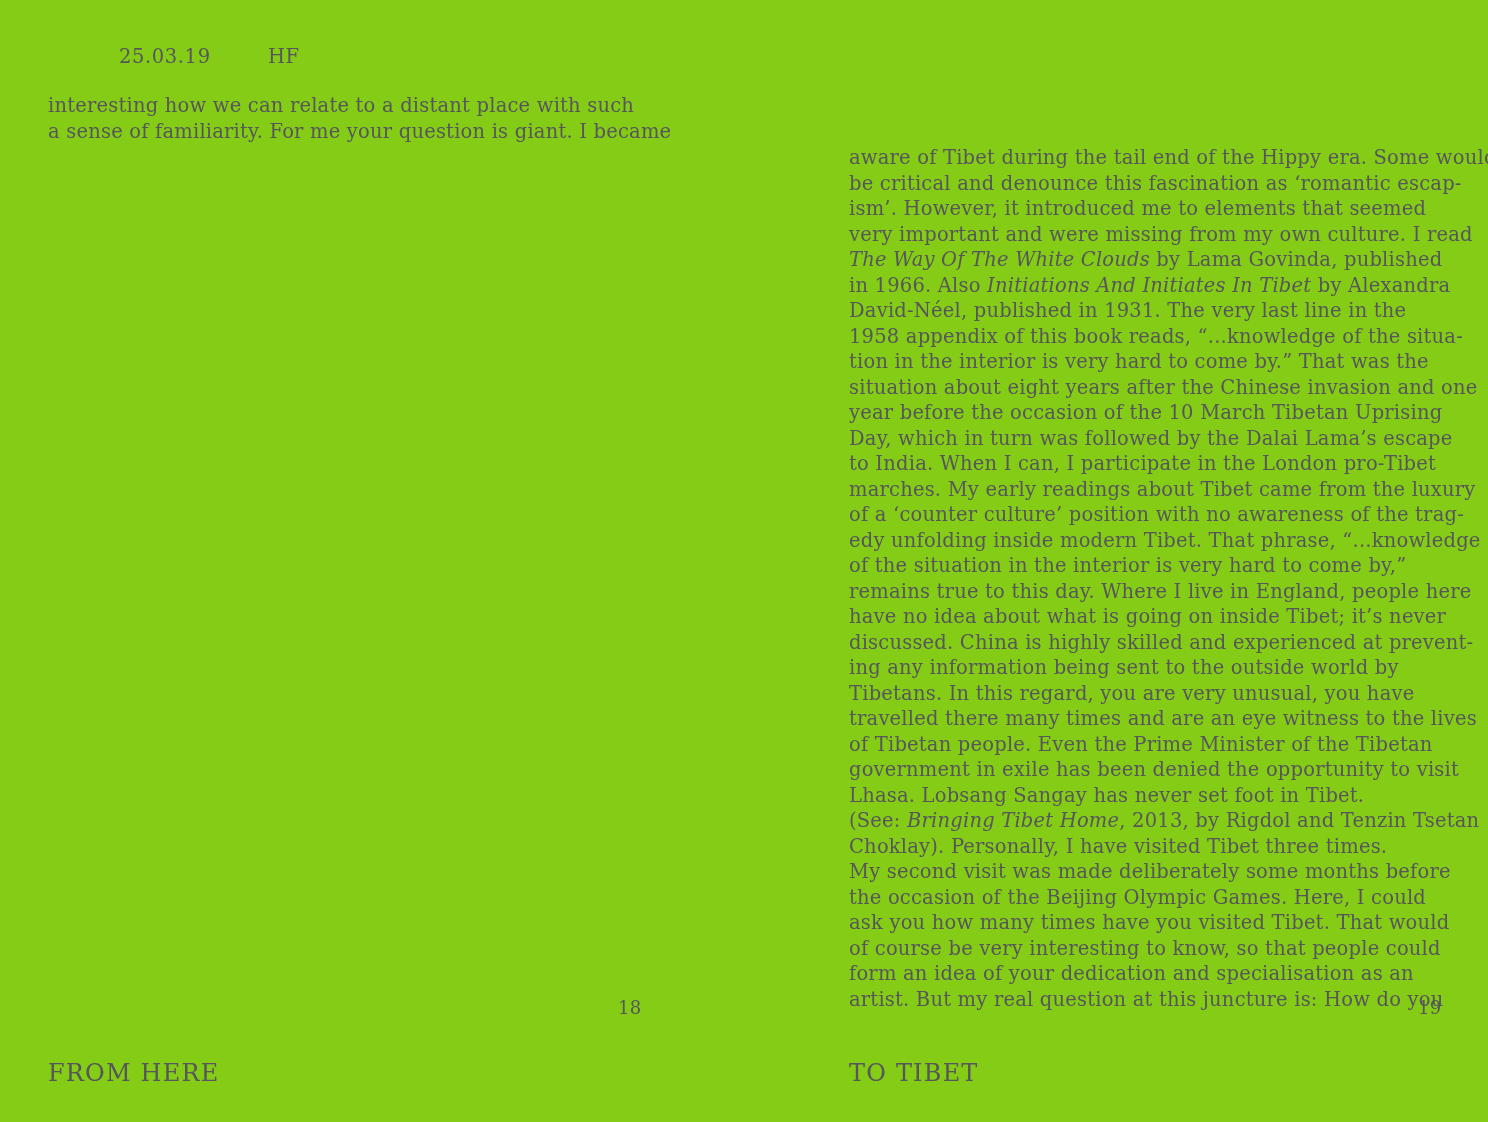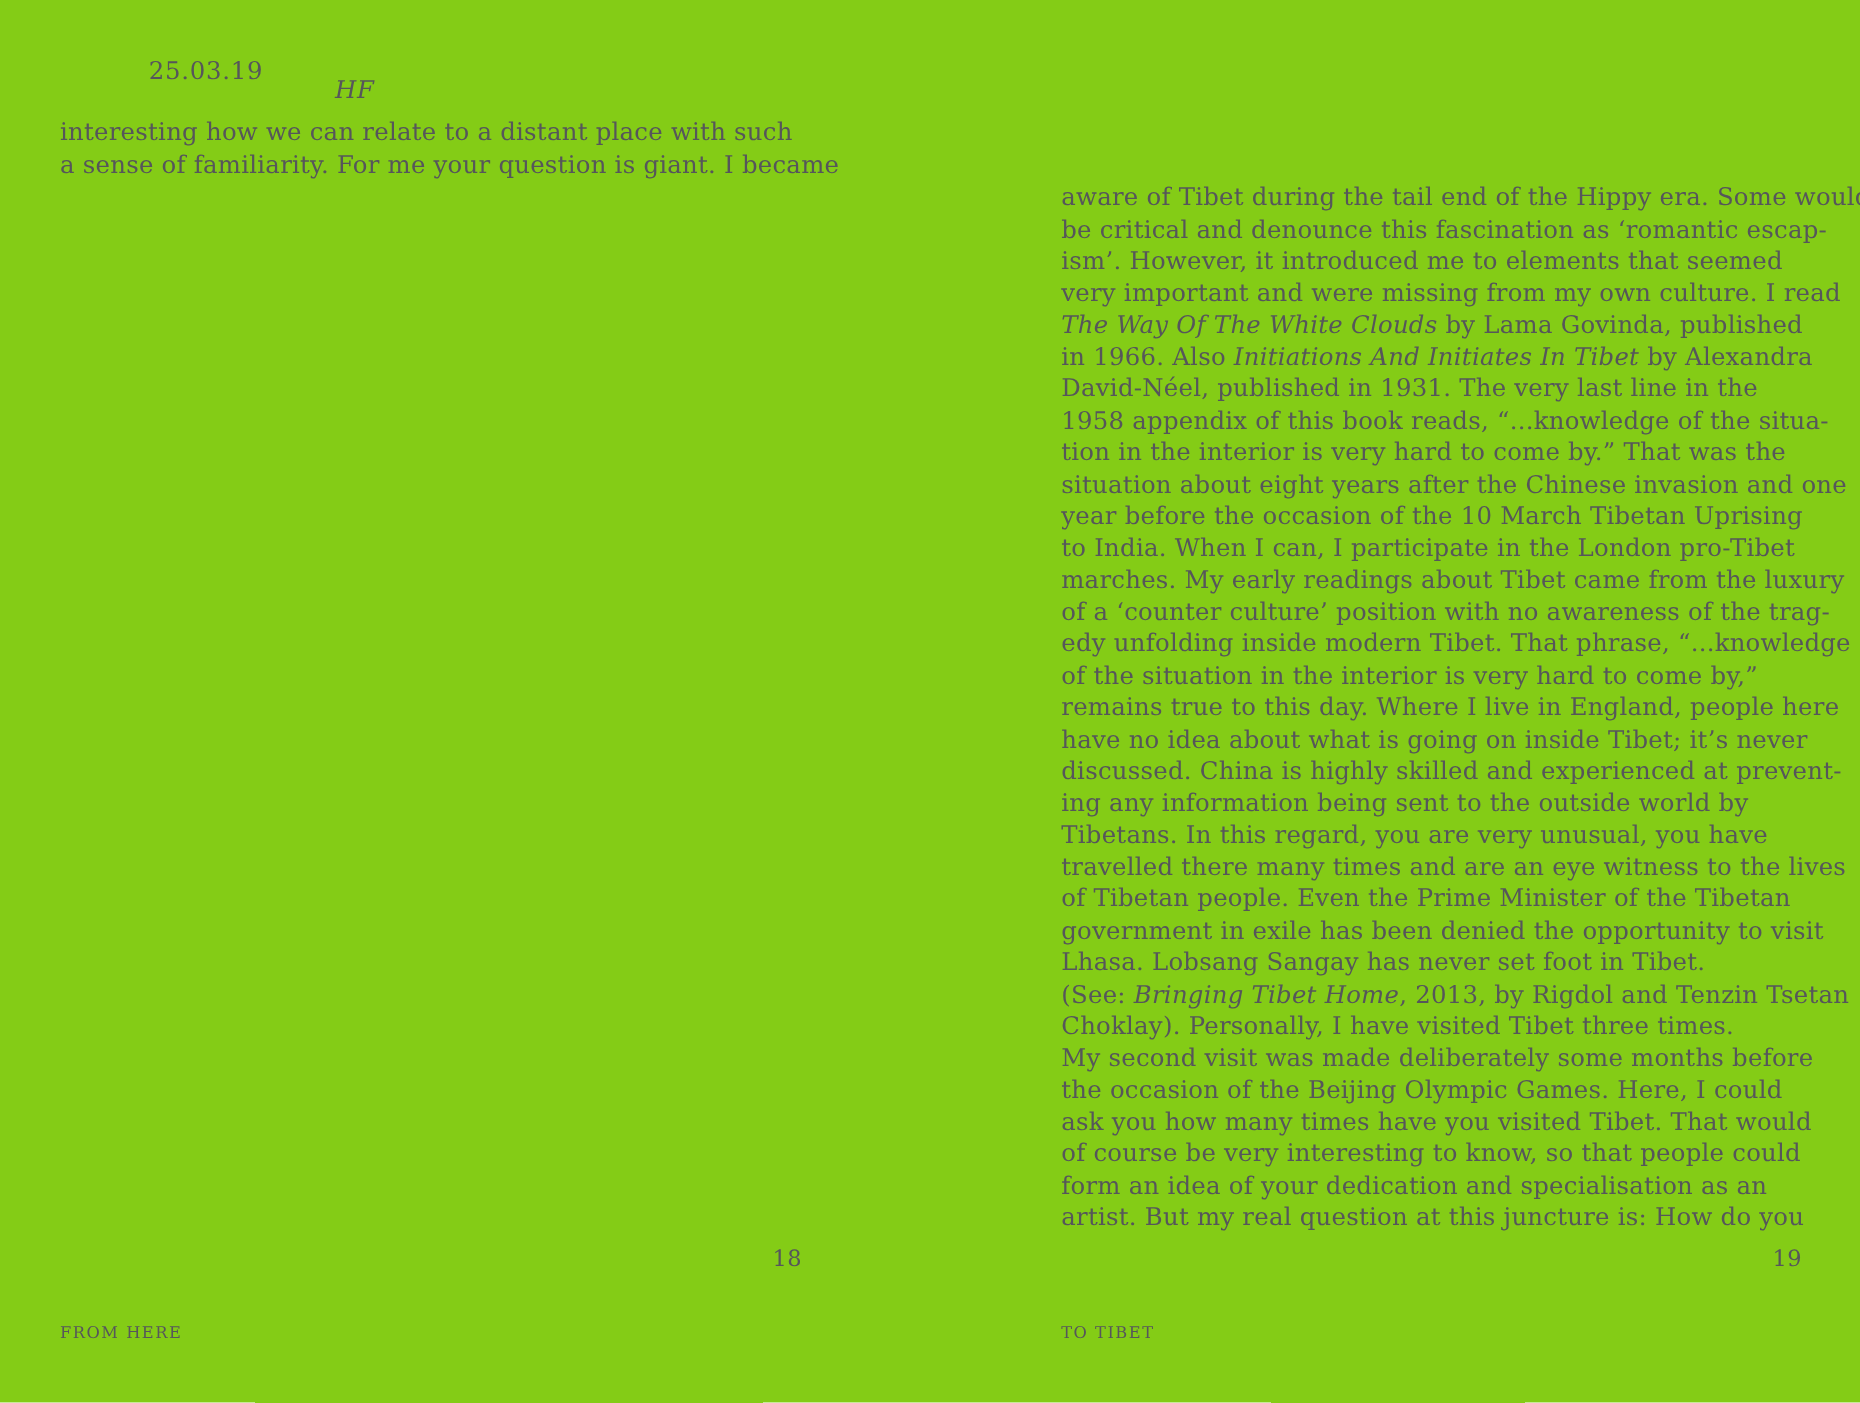--- a/index.html
+++ b/index.html
@@ -29,37 +29,36 @@
   .page-header {
     position: absolute;
     left: 119px;
     top: 45px;
     font-size: 19.5px;
     letter-spacing: 0.6px;
   }
   .page-header .initials {
     position: absolute;
     left: 149px;
-    top: 15px;
-    font-style: italic;
+    top: 0;
   }
   .left-col {
     left: 48px;
     top: 93px;
     width: 640px;
   }
   .right-col {
     left: 849px;
     top: 145px;
     width: 610px;
   }
   .footer-caption {
     position: absolute;
     top: 1059px;
-    font-size: 13px;
+    font-size: 24px;
     letter-spacing: 1.2px;
   }
   .footer-num {
     position: absolute;
     top: 997px;
     font-size: 18px;
     letter-spacing: 0.4px;
   }
   .ft-left-title  { left: 48px; }
   .ft-left-num    { left: 618px; }
@@ -86,20 +85,21 @@
       <div class="line"><span>be critical and denounce this fascination as ‘romantic escap-</span></div>
       <div class="line"><span>ism’. However, it introduced me to elements that seemed</span></div>
       <div class="line"><span>very important and were missing from my own culture. I read</span></div>
       <div class="line"><span class="italic">The Way Of The White Clouds</span><span> by Lama Govinda, published</span></div>
       <div class="line"><span>in 1966. Also </span><span class="italic">Initiations And Initiates In Tibet</span><span> by Alexandra</span></div>
       <div class="line"><span>David-Néel, published in 1931. The very last line in the</span></div>
       <div class="line"><span>1958 appendix of this book reads, “...knowledge of the situa-</span></div>
       <div class="line"><span>tion in the interior is very hard to come by.” That was the</span></div>
       <div class="line"><span>situation about eight years after the Chinese invasion and one</span></div>
       <div class="line"><span>year before the occasion of the 10 March Tibetan Uprising</span></div>
+      <div class="line"><span>Day, which in turn was followed by the Dalai Lama’s escape</span></div>
       <div class="line"><span>to India. When I can, I participate in the London pro-Tibet</span></div>
       <div class="line"><span>marches. My early readings about Tibet came from the luxury</span></div>
       <div class="line"><span>of a ‘counter culture’ position with no awareness of the trag-</span></div>
       <div class="line"><span>edy unfolding inside modern Tibet. That phrase, “...knowledge</span></div>
       <div class="line"><span>of the situation in the interior is very hard to come by,”</span></div>
       <div class="line"><span>remains true to this day. Where I live in England, people here</span></div>
       <div class="line"><span>have no idea about what is going on inside Tibet; it’s never</span></div>
       <div class="line"><span>discussed. China is highly skilled and experienced at prevent-</span></div>
       <div class="line"><span>ing any information being sent to the outside world by</span></div>
       <div class="line"><span>Tibetans. In this regard, you are very unusual, you have</span></div>

